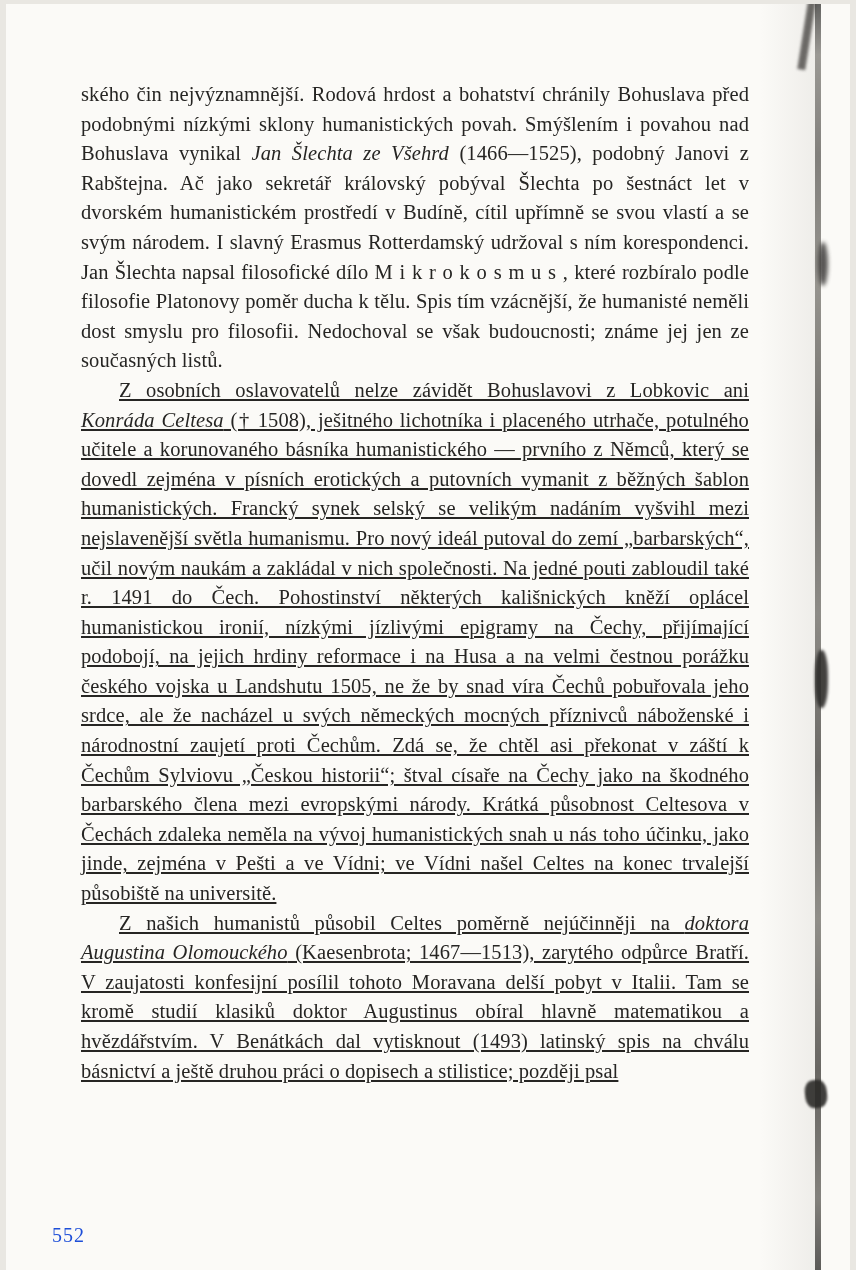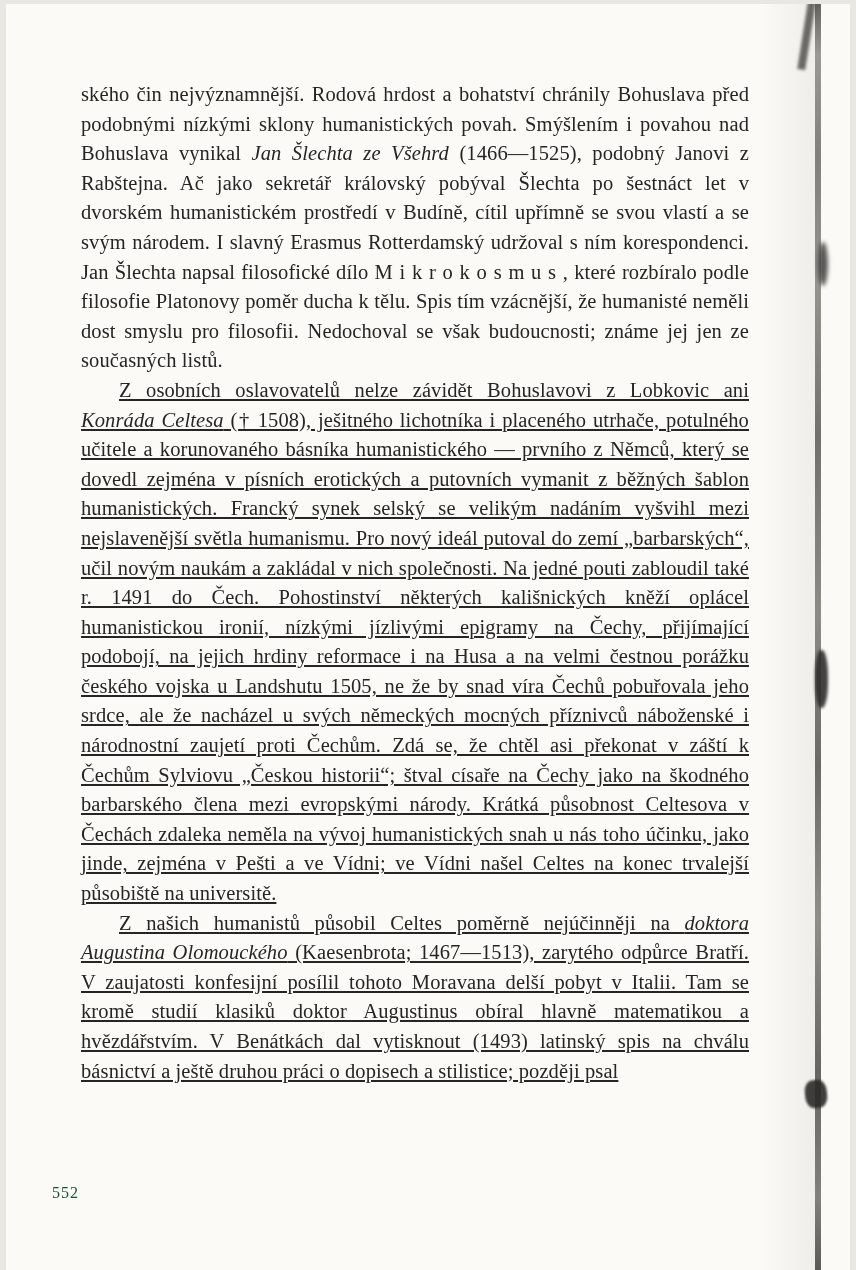--- a/index.html
+++ b/index.html
@@ -36,24 +36,24 @@
     text-indent: 38px;
     text-decoration: underline;
   }
   .seg-normal { font-style: normal; }
   .seg-italic { font-style: italic; }
   .seg-spaced { letter-spacing: 0.33em; }
   
   .page-number {
     position: absolute;
     left: 46px;
-    top: 1180px;
-    font-size: 16px;
+    top: 1220px;
+    font-size: 20px;
     letter-spacing: 1px;
-    color: #14532d;
+    color: #1d4ed8;
   }
   
   .edge-line {
     position: absolute;
     left: 809px;
     top: 0;
     width: 6px;
     height: 1270px;
     background: linear-gradient(180deg,
       #4a4a48 0%, #8d8b86 4%, #6f6d69 12%, #87857f 22%,

